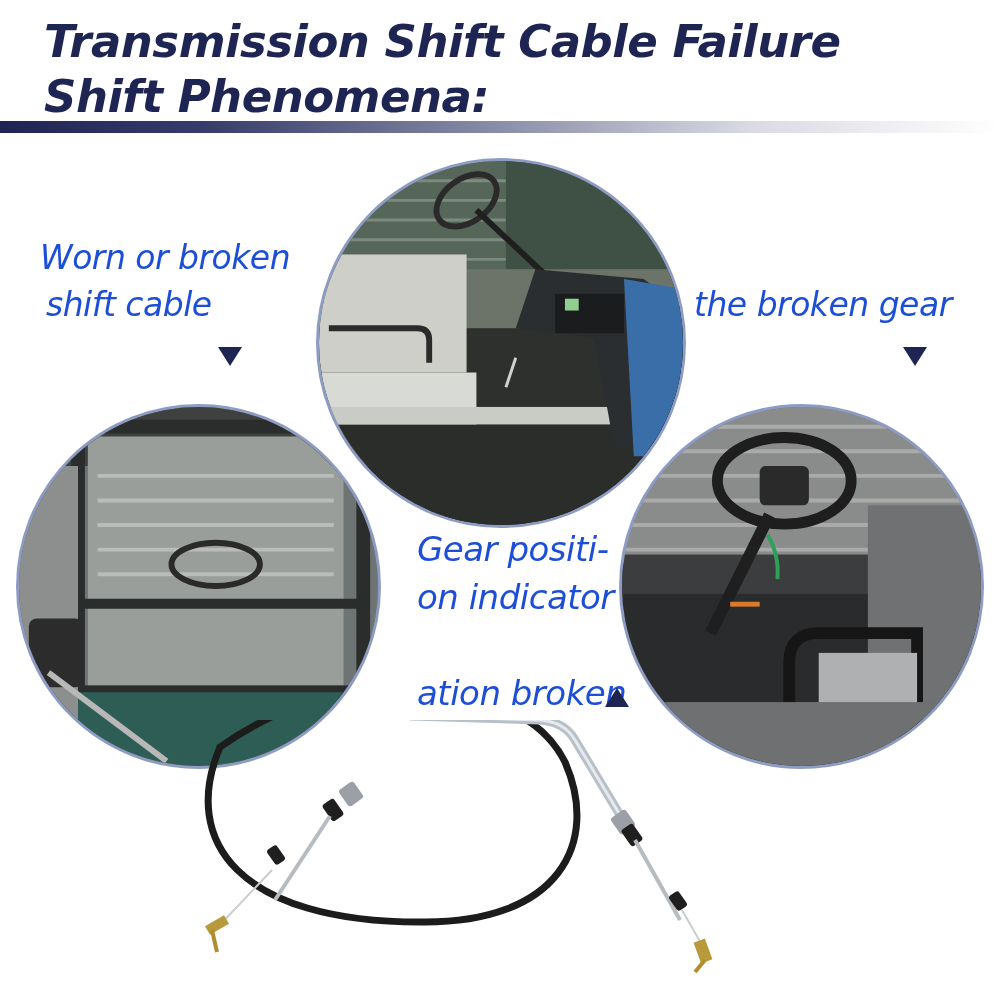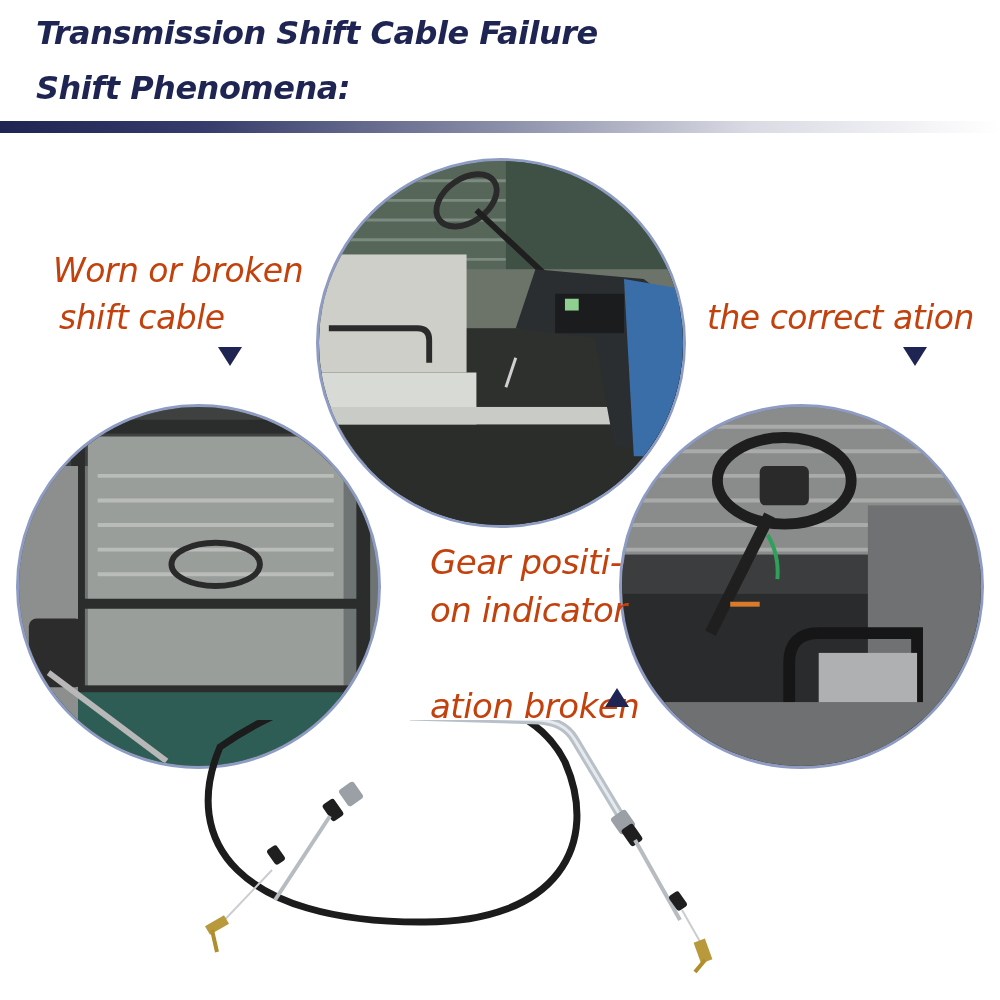--- a/index.html
+++ b/index.html
@@ -1,19 +1,19 @@
 <!DOCTYPE html>
 <html><head>
 <meta charset="utf-8">
 <style>
   html,body{margin:0;padding:0;background:#ffffff;}
   body{width:1000px;height:1000px;position:relative;overflow:hidden;font-family:"Liberation Sans",sans-serif;}
-  .title{position:absolute;left:36px;top:6px;margin:0;color:#1f2553;font-family:"DejaVu Sans",sans-serif;font-weight:bold;font-style:italic;font-size:32px;line-height:55px;letter-spacing:-0.5px;}
+  .title{position:absolute;left:36px;top:6px;margin:8px;color:#1f2553;font-family:"DejaVu Sans",sans-serif;font-weight:bold;font-style:italic;font-size:45px;line-height:55px;letter-spacing:-0.5px;}
   .title-bar{position:absolute;left:0;top:121px;width:1000px;height:12px;background:linear-gradient(90deg,#1f2553 0%,#353b6a 20%,#8a8ea8 50%,#d9dae3 75%,#ffffff 100%);}
-  .caption{position:absolute;margin:17px;color:#c2410c;font-family:"DejaVu Sans",sans-serif;font-style:italic;font-size:33px;line-height:47px;letter-spacing:-0.5px;}
+  .caption{position:absolute;margin:4px;color:#1d4ed8;font-family:"DejaVu Sans",sans-serif;font-style:italic;font-size:33px;line-height:47px;letter-spacing:-0.5px;}
   .cap1{left:36px;top:230px;}
   .cap2{left:690px;top:230px;}
   .cap3{left:413px;top:521px;font-size:34px;line-height:48px;}
   .tri{position:absolute;width:0;height:0;border-left:12px solid transparent;border-right:12px solid transparent;}
   .tri.down{border-top:19px solid #1f2553;}
   .tri.up{border-bottom:19px solid #1f2553;}
   .circle{position:absolute;border-radius:50%;overflow:hidden;border:3px solid #8e9cc4;box-sizing:border-box;}
   .c-top{left:316px;top:158px;width:370px;height:370px;background:#5a6b5e;}
   .c-left{left:16px;top:404px;width:365px;height:365px;background:#6f7575;}
   .c-right{left:619px;top:404px;width:365px;height:365px;background:#7d7f80;}
@@ -105,21 +105,21 @@
 </div>
 
 <p class="caption cap1">
   <span>Worn or broken</span><br>
   <span style="padding-left:6px">shift cable</span>
 </p>
 <div class="tri down" style="left:218px;top:347px;"></div>
 
 <p class="caption cap2">
   <br>
-  <span>the correct ation</span>
+  <span>the broken gear</span>
 </p>
 <div class="tri down" style="left:903px;top:347px;"></div>
 
 <p class="caption cap3">
   <span>Gear positi-</span><br>
   <span>on indicator</span><br>
   <br>
   <span>ation broken</span>
 </p>
 <div class="tri up" style="left:605px;top:688px;"></div>

